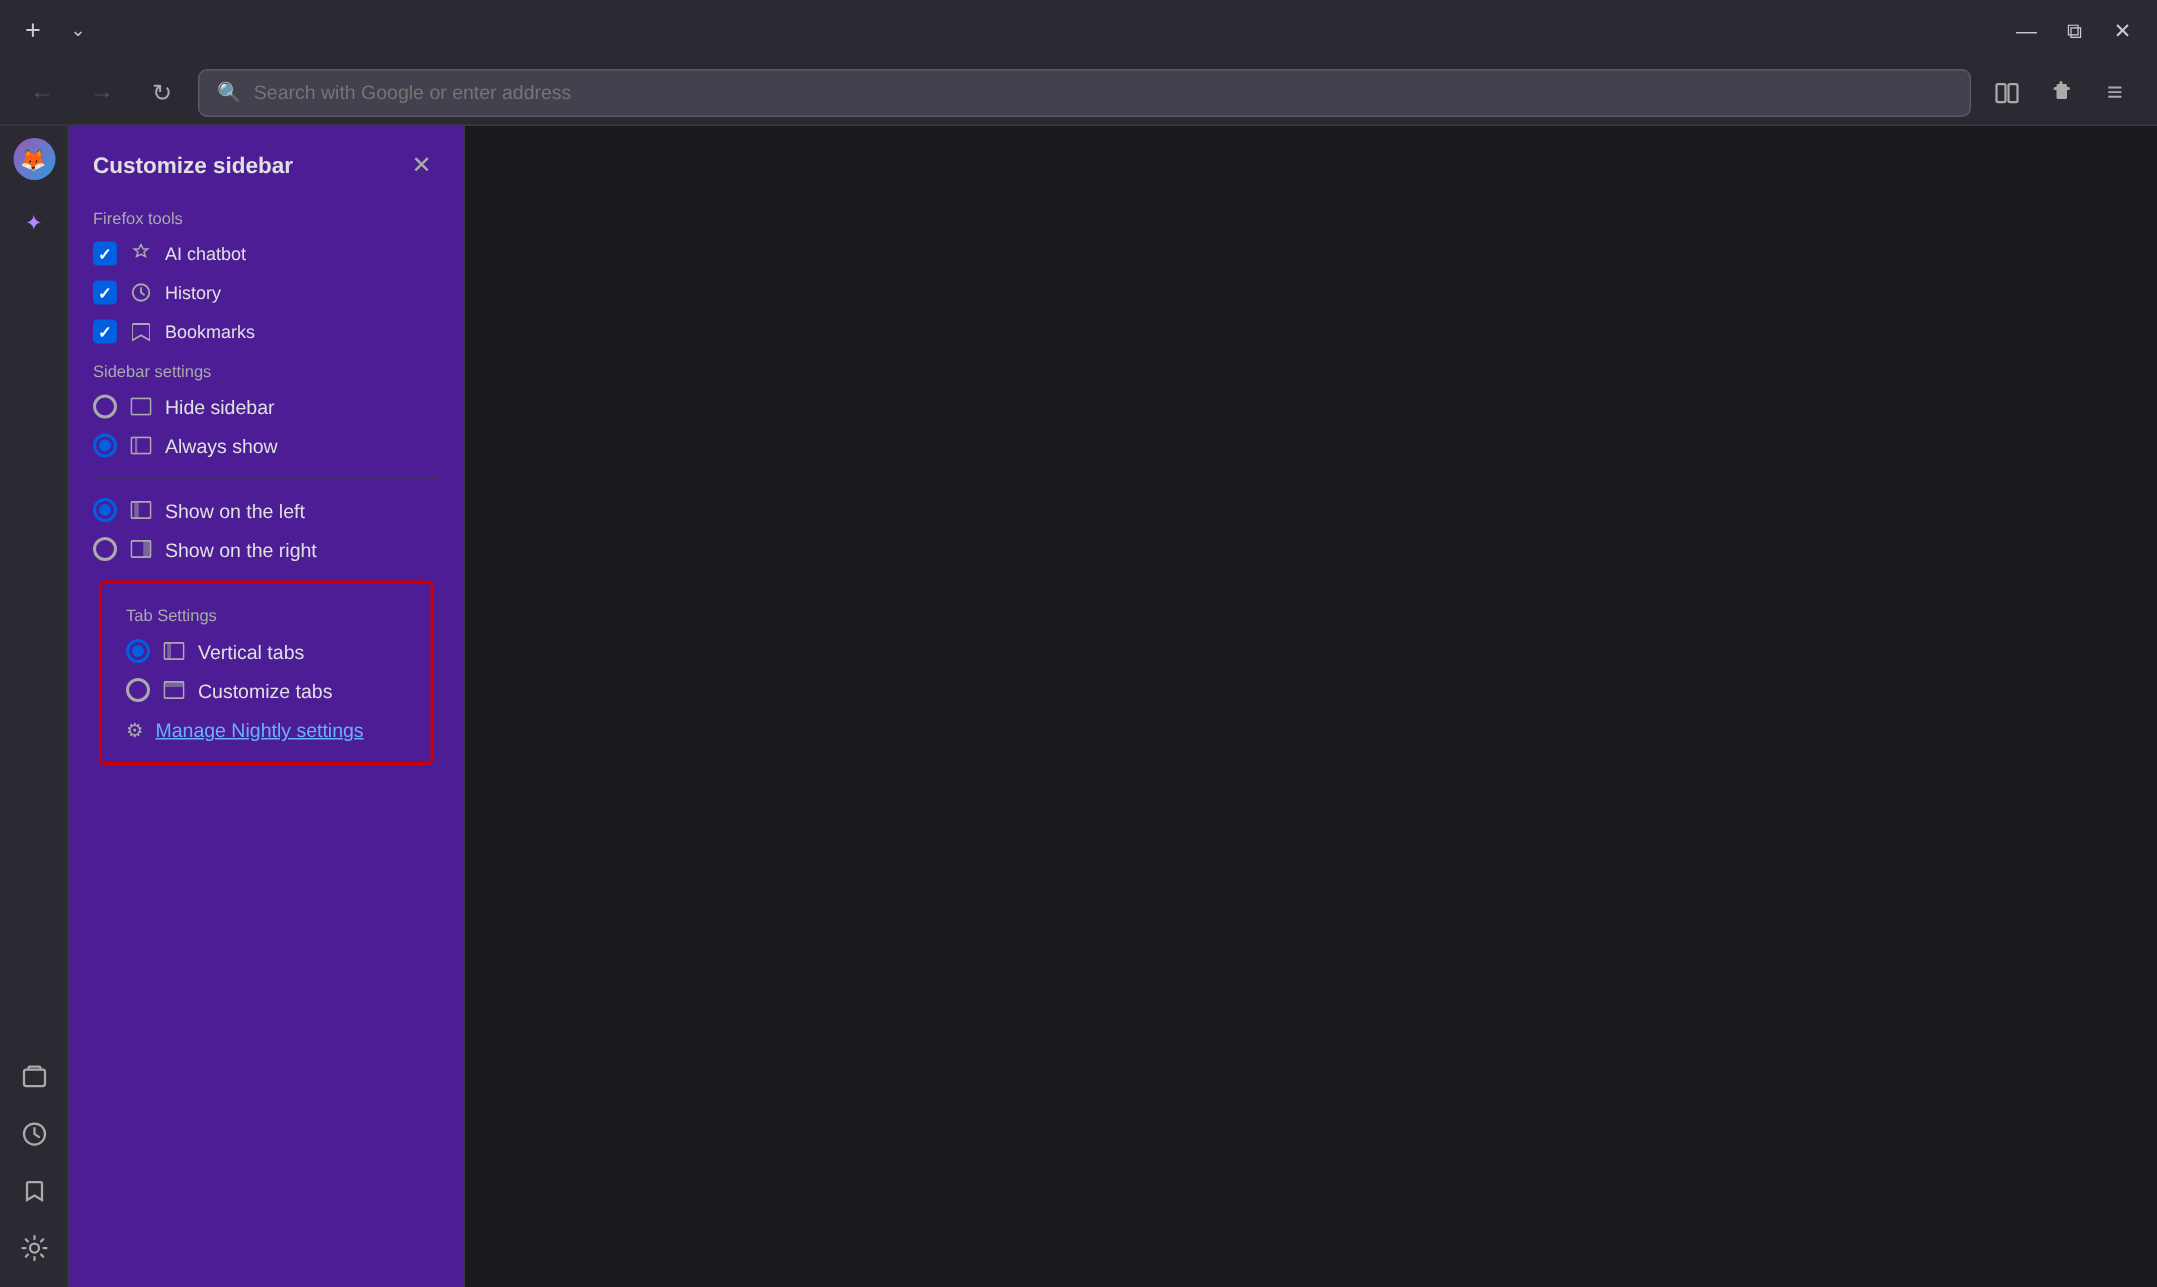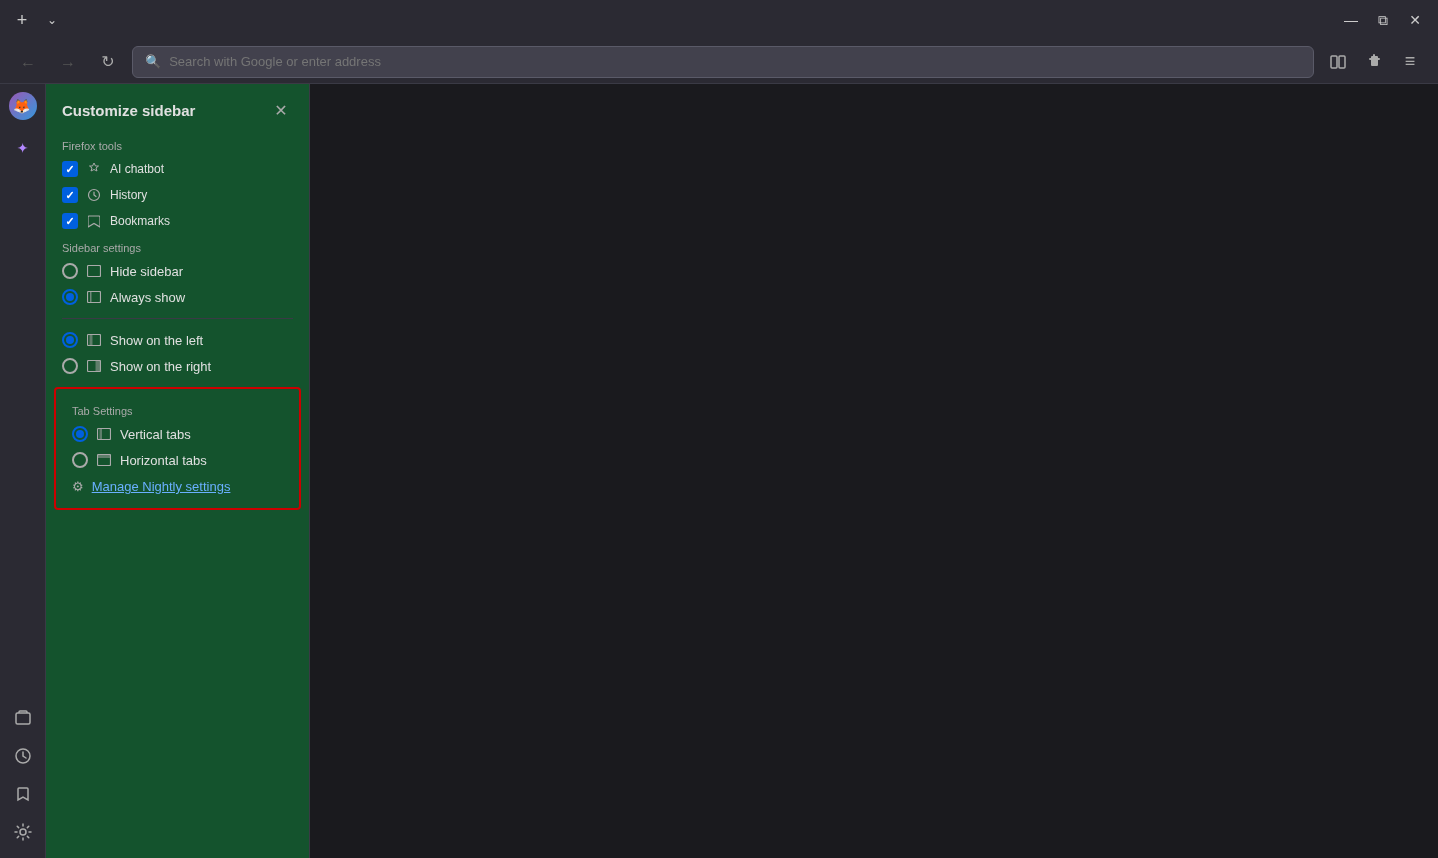--- a/index.html
+++ b/index.html
@@ -166,21 +166,21 @@
       background: linear-gradient(135deg, #9b59b6, #3498db);
       display: flex;
       align-items: center;
       justify-content: center;
       margin-bottom: 8px;
     }
 
     
     .sidebar-panel {
       width: 264px;
-      background: #14532d;
+      background: #4c1d95;
       border-right: 1px solid #3a3a45;
       overflow-y: auto;
       position: relative;
     }
     .sidebar-header {
       display: flex;
       align-items: center;
       justify-content: space-between;
       padding: 14px 16px 10px;
     }
@@ -298,21 +298,21 @@
     }
 
     .divider {
       height: 1px;
       background: #3a3a45;
       margin: 8px 16px;
     }
 
     
     .tab-settings-box {
-      margin: 8px 8px;
+      margin: 8px 20px;
       border: 2px solid #cc0000;
       border-radius: 4px;
       padding: 8px 0;
     }
 
     .link-row {
       display: flex;
       align-items: center;
       padding: 6px 16px;
       gap: 8px;
@@ -521,21 +521,21 @@
       <div class="radio-row">
         <div class="radio-outer unchecked">
           <div class="radio-inner"></div>
         </div>
         <div class="radio-icon">
           <svg width="14" height="12" viewBox="0 0 14 12" fill="none">
             <rect x="0.5" y="0.5" width="13" height="11" rx="1" stroke="#aaa" stroke-width="1.2"></rect>
             <rect x="0.5" y="0.5" width="13" height="3.5" fill="#aaa" opacity="0.5"></rect>
           </svg>
         </div>
-        <span class="radio-label">Horizontal tabs</span>
+        <span class="radio-label">Customize tabs</span>
       </div>
 
       <div class="link-row">
         <span class="gear-icon-sm">⚙</span>
         <span class="link-text">Manage Nightly settings</span>
       </div>
     </div>
   </div>
 
   <div class="content-area"></div>

